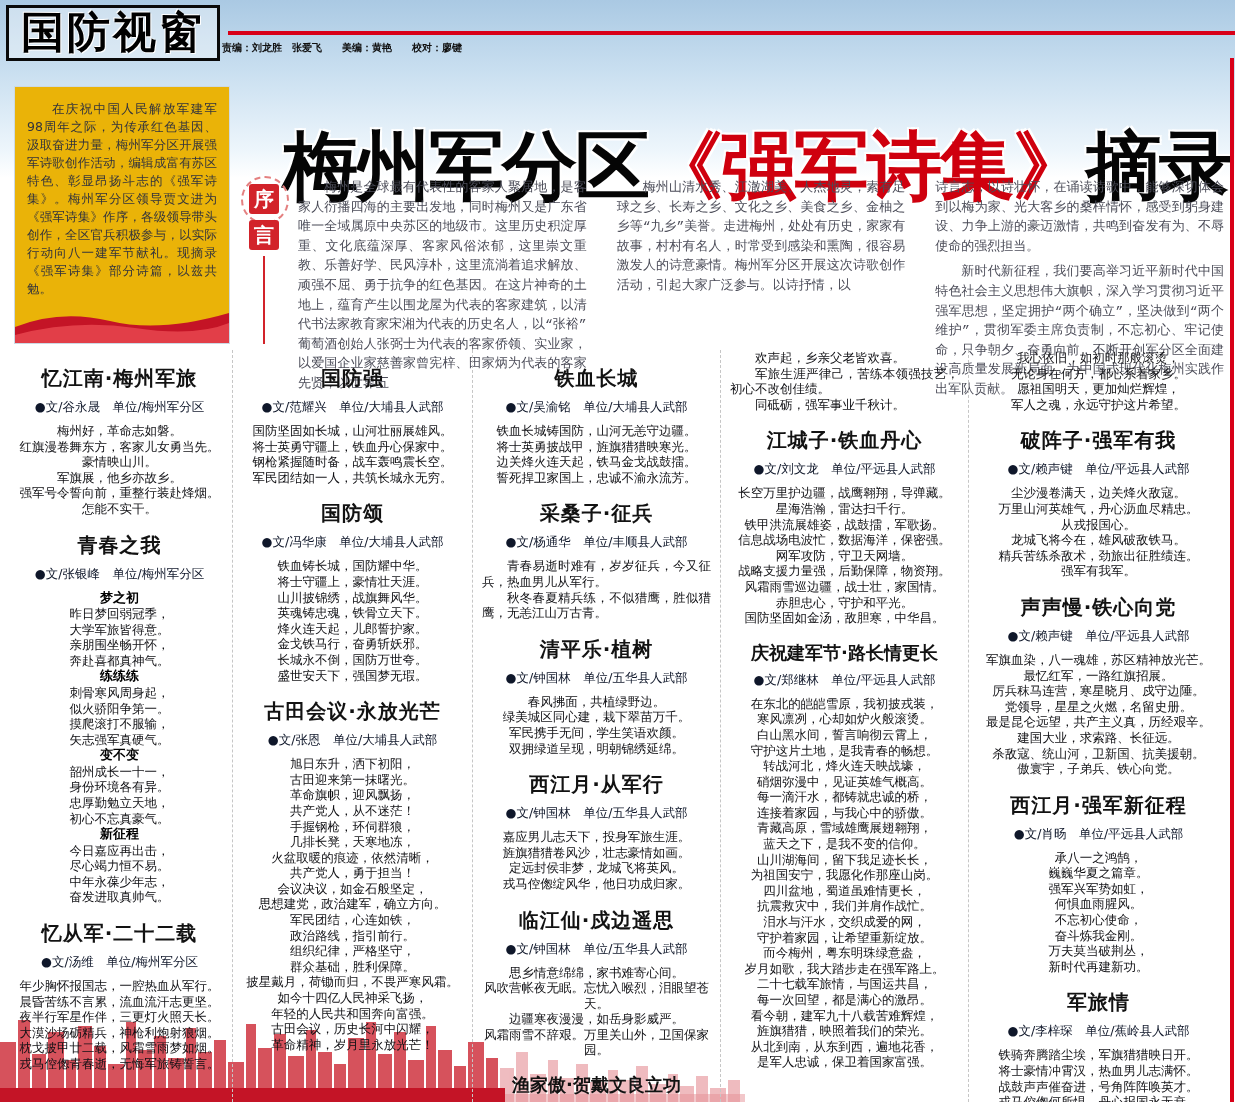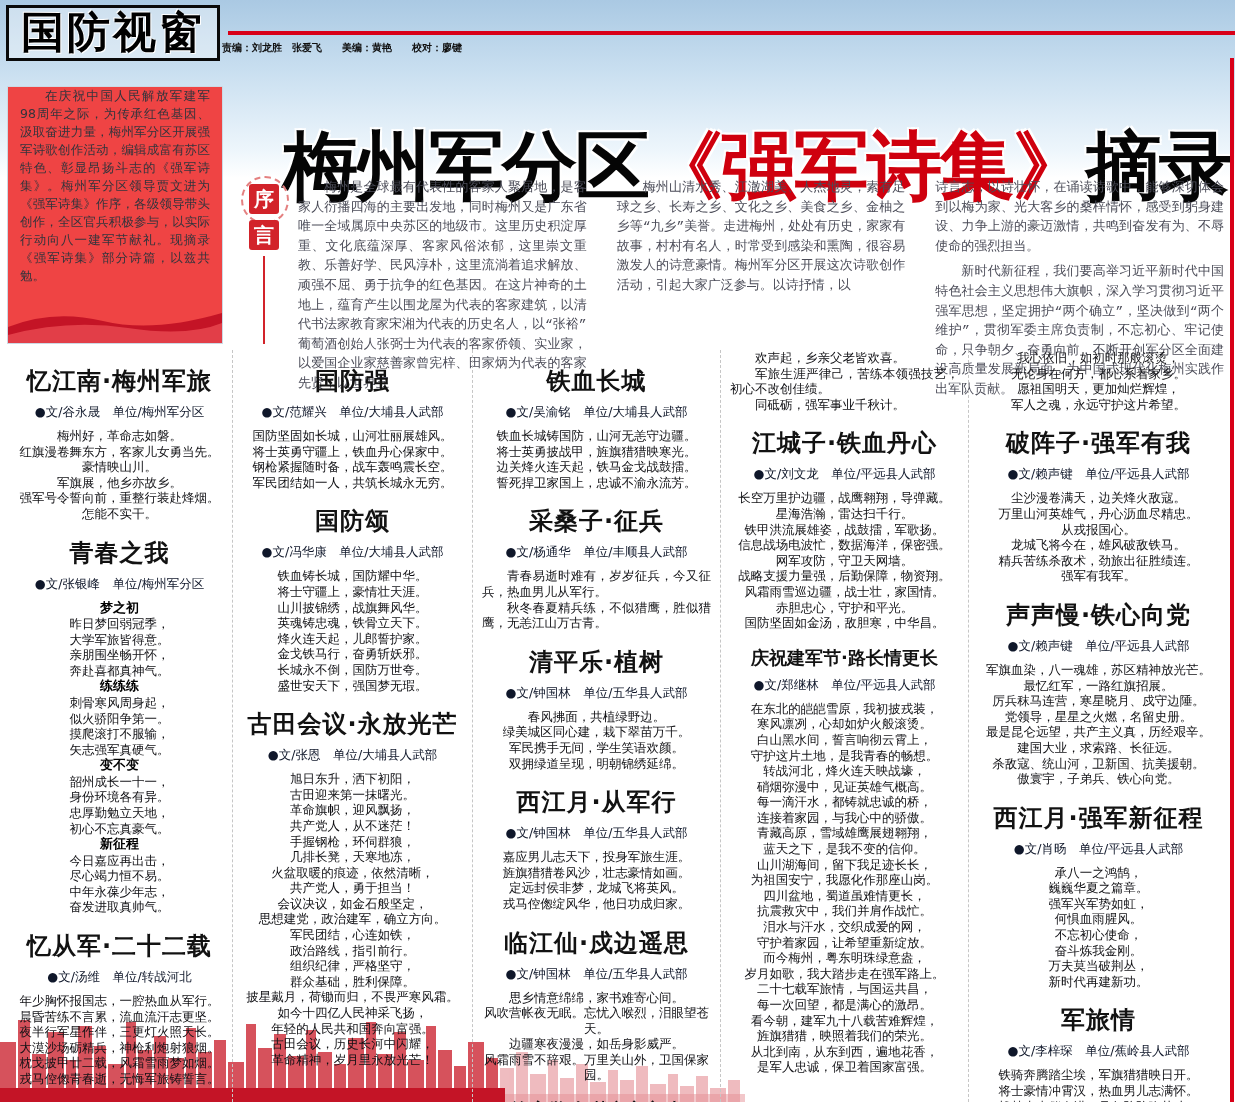--- a/index.html
+++ b/index.html
@@ -14,22 +14,22 @@
        letter-spacing:3px;color:#000;text-shadow:1px 1px 0 #fff,-1px -1px 0 #fff;}
   .red-rule{position:absolute;left:228px;top:31px;right:0;height:4px;background:#d80018;z-index:2;}
   .editors{position:absolute;left:222px;top:41px;font-size:10px;font-weight:bold;color:#101010;z-index:2;}
   
   .headline{position:absolute;left:232px;top:66px;width:1000px;text-align:right;white-space:nowrap;
        font-family:"DejaVu Serif","Liberation Serif",serif;font-weight:900;font-size:75px;line-height:100px;
        color:#050505;letter-spacing:-2px;z-index:2;
        text-shadow:2px 2px 0 rgba(255,255,255,.95),-2px -2px 0 rgba(255,255,255,.95),2px -2px 0 rgba(255,255,255,.95),-2px 2px 0 rgba(255,255,255,.95);}
   .headline .hl{color:#cf000e;}
   
-  .intro-box{position:absolute;left:7px;top:86px;width:216px;height:258px;box-sizing:border-box;
-       background:#ef4444;border:1px solid #ccd9e4;padding:0 12px 40px 12px;overflow:hidden;z-index:2;}
+  .intro-box{position:absolute;left:14px;top:86px;width:216px;height:258px;box-sizing:border-box;
+       background:#eab308;border:1px solid #ccd9e4;padding:13px 12px 40px 12px;overflow:hidden;z-index:2;}
   .intro-text{font-size:12.5px;line-height:18px;color:#33343c;text-align:justify;text-indent:2em;margin:0;}
   .intro-wave{position:absolute;left:0;bottom:0;width:214px;height:42px;}
   
   .preface{position:absolute;left:240px;top:172px;width:990px;height:176px;display:flex;z-index:2;}
   .preface-label{width:52px;position:relative;flex:0 0 52px;}
   .pf-circle{position:absolute;left:1px;top:4px;width:44px;height:44px;border:2px dashed #e48080;border-radius:50%;}
   .pf-zi{position:absolute;left:9px;width:30px;height:30px;background:#d2232a;color:#fff;font-weight:bold;
        font-size:20px;line-height:30px;text-align:center;border-radius:3px;}
   .pf-zi.z1{top:12px;}
   .pf-zi.z2{top:48px;}
@@ -40,21 +40,21 @@
   .pcol p.indent{text-indent:2em;}
   
   .poem-grid{position:absolute;left:14px;top:350px;width:1214px;height:752px;display:flex;z-index:2;}
   .pcolumn{box-sizing:border-box;padding:0 9px;overflow:hidden;}
   .pcolumn.c1{width:218px;padding-left:2px;}
   .pcolumn.c2{width:240px;border-left:1px dashed #c6c6c6;}
   .pcolumn.c3{width:248px;border-left:1px dashed #c6c6c6;}
   .pcolumn.c4{width:248px;border-left:1px dashed #c6c6c6;}
   .pcolumn.c5{width:260px;border-left:1px dashed #c6c6c6;}
   .poem{margin:0 0 6px 0;}
-  .poem-title{text-align:center;font-size:24px;font-weight:bold;color:#121212;margin:15px 0 7px;letter-spacing:1px;}
+  .poem-title{text-align:center;font-size:20px;font-weight:bold;color:#121212;margin:15px 0 7px;letter-spacing:1px;}
   .poem-title.small{font-size:18px;letter-spacing:0;}
   .poem-byline{text-align:center;font-size:12.5px;color:#0f172a;margin:0 0 7px;}
   .pline{text-align:center;font-size:12.5px;line-height:15.6px;color:#101014;
        font-family:"DejaVu Serif","Liberation Serif",serif;}
   .psub{text-align:center;font-size:13px;font-weight:bold;line-height:16.5px;color:#000;}
   .pindent .pline{text-align:justify;text-indent:2em;}
   
   .skyline{position:absolute;left:0;bottom:0;width:745px;height:100px;z-index:1;}
   .right-line{position:absolute;right:1px;top:58px;bottom:0;width:4px;background:#d80018;z-index:3;}
 </style>
@@ -131,21 +131,21 @@
         <div class="pline">忠厚勤勉立天地，</div>
         <div class="pline">初心不忘真豪气。</div>
         <div class="psub">新征程</div>
         <div class="pline">今日嘉应再出击，</div>
         <div class="pline">尽心竭力恒不易。</div>
         <div class="pline">中年永葆少年志，</div>
         <div class="pline">奋发进取真帅气。</div>
       </section>
       <section class="poem">
         <h3 class="poem-title">忆从军·二十二载</h3>
-        <p class="poem-byline">●文/汤维　单位/转战河北</p>
+        <p class="poem-byline">●文/汤维　单位/梅州军分区</p>
         <div class="pline">年少胸怀报国志，一腔热血从军行。</div>
         <div class="pline">晨昏苦练不言累，流血流汗志更坚。</div>
         <div class="pline">夜半行军星作伴，三更灯火照天长。</div>
         <div class="pline">大漠沙场砺精兵，神枪利炮射狼烟。</div>
         <div class="pline">枕戈披甲廿二载，风霜雪雨梦如烟。</div>
         <div class="pline">戎马倥偬青春逝，无悔军旅铸誓言。</div>
       </section>
     </div>
     <div class="pcolumn c2">
       <section class="poem">

